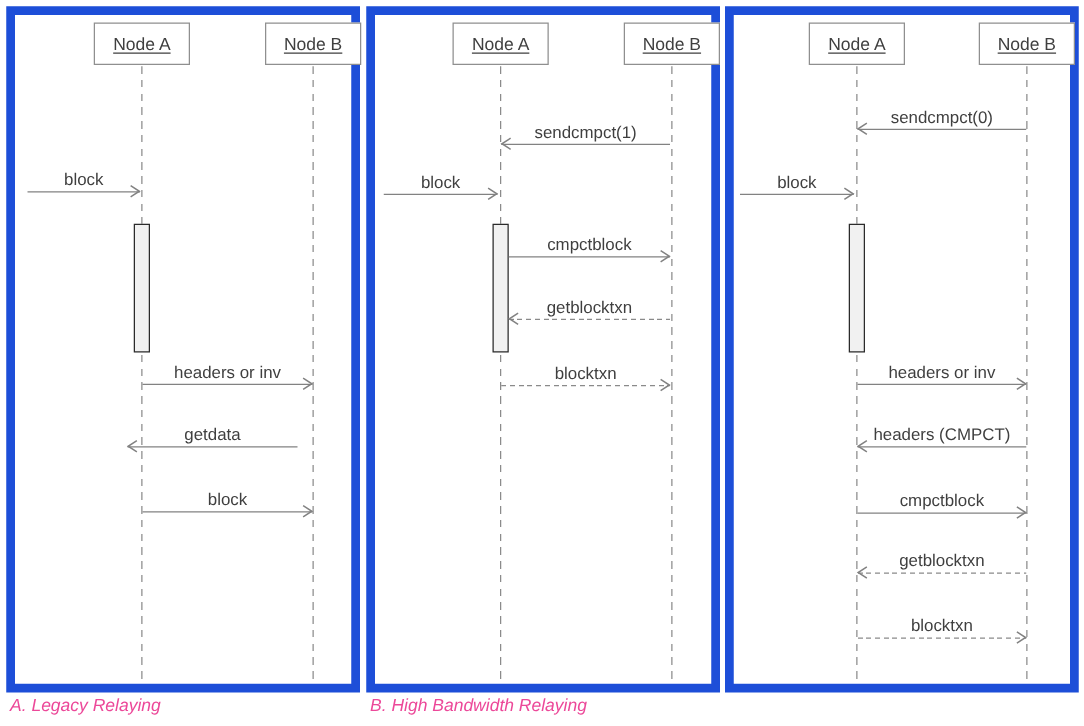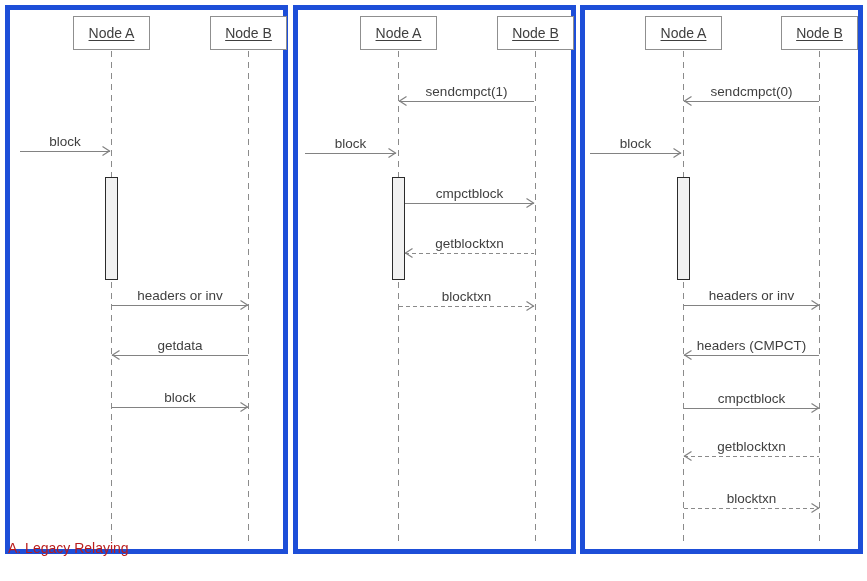--- a/index.html
+++ b/index.html
@@ -2,21 +2,21 @@
 <html><head>
 <meta charset="utf-8">
 <style>
   html,body { margin:0; padding:0; background:#ffffff; }
   #stage {
     position:relative; width:867px; height:581px; background:#ffffff;
     font-family:"Liberation Sans", sans-serif; color:#3f3f3f; overflow:hidden;
   }
   .panel {
     position:absolute; top:5px; width:283px; height:549px;
-    border:5px solid #1d4ed8; box-sizing:border-box; background:#ffffff;
+    border:7px solid #1d4ed8; box-sizing:border-box; background:#ffffff;
   }
   .node {
     position:absolute; top:6px; width:77px; height:34px;
     border:1px solid #8f8f8f; box-sizing:border-box; background:#ffffff;
     display:flex; align-items:center; justify-content:center;
     font-size:14px; color:#3f3f3f;
   }
   .node span { text-decoration:underline; text-underline-offset:2px; white-space:nowrap; }
   .lifeline {
     position:absolute; top:41px; width:1px; height:494px;
@@ -30,21 +30,21 @@
   .msg-label {
     display:block; height:17px; line-height:15px; text-align:center;
     font-size:13.5px; color:#3f3f3f; white-space:nowrap;
   }
   .msg-line { height:1px; }
   .msg-line.solid  { background:#828282; }
   .msg-line.dashed { background:repeating-linear-gradient(to right,#8a8a8a 0 4px,transparent 4px 7px); }
   .chev { position:absolute; top:11px; color:#828282; }
   .chev-r { right:-1px; }
   .chev-l { left:-1px; }
-  .caption { position:absolute; top:540px; font-size:14px; color:#b91c1c; white-space:nowrap; }
+  .caption { position:absolute; top:556px; font-size:14px; color:#ec4899; white-space:nowrap;font-style:italic; }
 </style>
 </head>
 <body>
 
 <div id="stage">
 
   <div class="panel" style="left:5px">
     <div class="node" style="left:63px">
       <span>Node A</span>
     </div>
@@ -64,21 +64,21 @@
     </div>
 
     <div class="msg" style="left:102px;top:278px;width:136px">
       <span class="msg-label">headers or inv</span>
       <div class="msg-line solid"></div>
       <svg class="chev chev-r" width="10" height="12" viewBox="0 0 10 12">
           <path d="M1.5,1.5 L8.5,6 L1.5,10.5" fill="none" stroke="currentColor" stroke-width="1.2"></path>
         </svg>
     </div>
 
-    <div class="msg" style="left:102px;top:328px;width:136px">
+    <div class="msg" style="left:90px;top:328px;width:136px">
       <span class="msg-label">getdata</span>
       <div class="msg-line solid"></div>
       <svg class="chev chev-l" width="10" height="12" viewBox="0 0 10 12">
           <path d="M8.5,1.5 L1.5,6 L8.5,10.5" fill="none" stroke="currentColor" stroke-width="1.2"></path>
         </svg>
     </div>
 
     <div class="msg" style="left:102px;top:380px;width:136px">
       <span class="msg-label">block</span>
       <div class="msg-line solid"></div>
@@ -92,21 +92,21 @@
     <div class="node" style="left:62px">
       <span>Node A</span>
     </div>
     <div class="node" style="left:199px">
       <span>Node B</span>
     </div>
     <div class="lifeline" style="left:100px"></div>
     <div class="lifeline" style="left:237px"></div>
     <div class="activation" style="left:94px"></div>
 
-    <div class="msg" style="left:101px;top:74px;width:135px">
+    <div class="msg" style="left:101px;top:86px;width:135px">
       <span class="msg-label">sendcmpct(1)</span>
       <div class="msg-line solid"></div>
       <svg class="chev chev-l" width="10" height="12" viewBox="0 0 10 12">
           <path d="M8.5,1.5 L1.5,6 L8.5,10.5" fill="none" stroke="currentColor" stroke-width="1.2"></path>
         </svg>
     </div>
 
     <div class="msg" style="left:7px;top:126px;width:91px">
       <span class="msg-label">block</span>
       <div class="msg-line solid"></div>
@@ -202,14 +202,15 @@
     <div class="msg" style="left:99px;top:481px;width:135px">
       <span class="msg-label">blocktxn</span>
       <div class="msg-line dashed"></div>
       <svg class="chev chev-r" width="10" height="12" viewBox="0 0 10 12">
           <path d="M1.5,1.5 L8.5,6 L1.5,10.5" fill="none" stroke="currentColor" stroke-width="1.2"></path>
         </svg>
     </div>
   </div>
 
   <div class="caption" style="left:8px">A. Legacy Relaying</div>
+  <div class="caption" style="left:296px">B. High Bandwidth Relaying</div>
 
 </div>
 
 </body></html>

